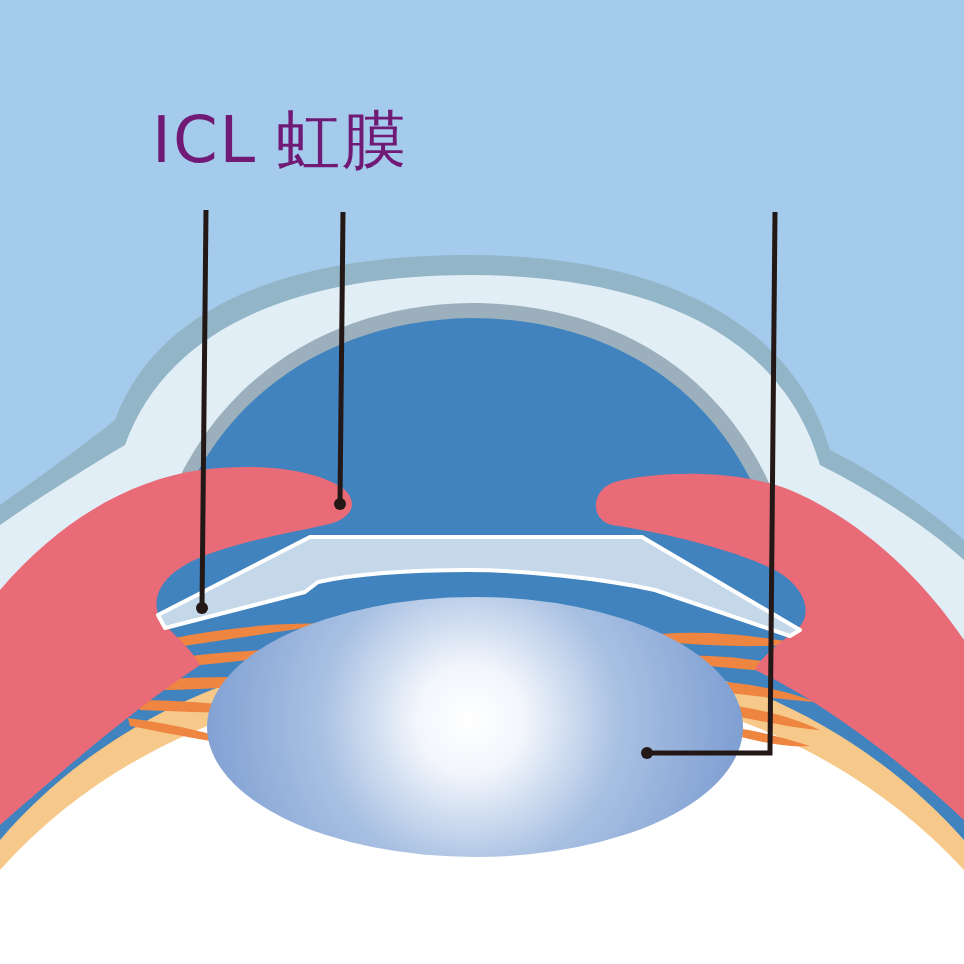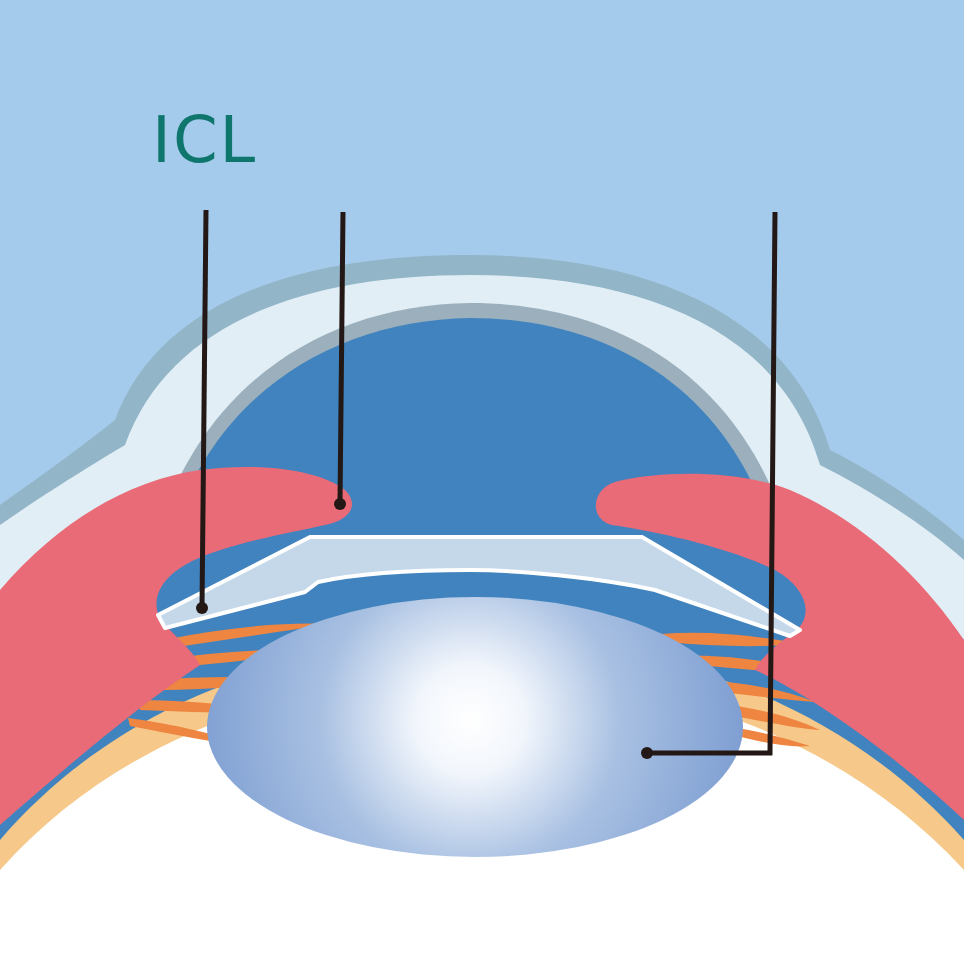--- a/index.html
+++ b/index.html
@@ -1,21 +1,21 @@
 <!DOCTYPE html>
 <html><head>
   <meta charset="utf-8">
   <style>
     html, body { margin: 0; padding: 0; background: #ffffff; }
     .canvas { position: relative; width: 964px; height: 964px; overflow: hidden; }
     svg { position: absolute; left: 0; top: 0; display: block; }
     .label {
       position: absolute;
       font-family: "DejaVu Sans", sans-serif;
-      color: #0f766e;
+      color: #701a75;
       font-size: 64px;
       line-height: 1;
       letter-spacing: 2px;
       white-space: nowrap;
     }
     .label-icl { left: 152px; top: 108px; }
     .label-iris { left: 276px; top: 108px; }
     .label-lens { left: 662px; top: 118px; }
   </style>
 </head>
@@ -80,13 +80,14 @@
       <polyline points="775,212 770,753 647,753"></polyline>
     </g>
     <g fill="#231815">
       <circle cx="202" cy="608" r="6"></circle>
       <circle cx="340" cy="504" r="6"></circle>
       <circle cx="647" cy="753" r="6"></circle>
     </g>
   </svg>
 
   <div class="label label-icl">ICL</div>
+  <div class="label label-iris">虹膜</div>
 </div>
 
 </body></html>

